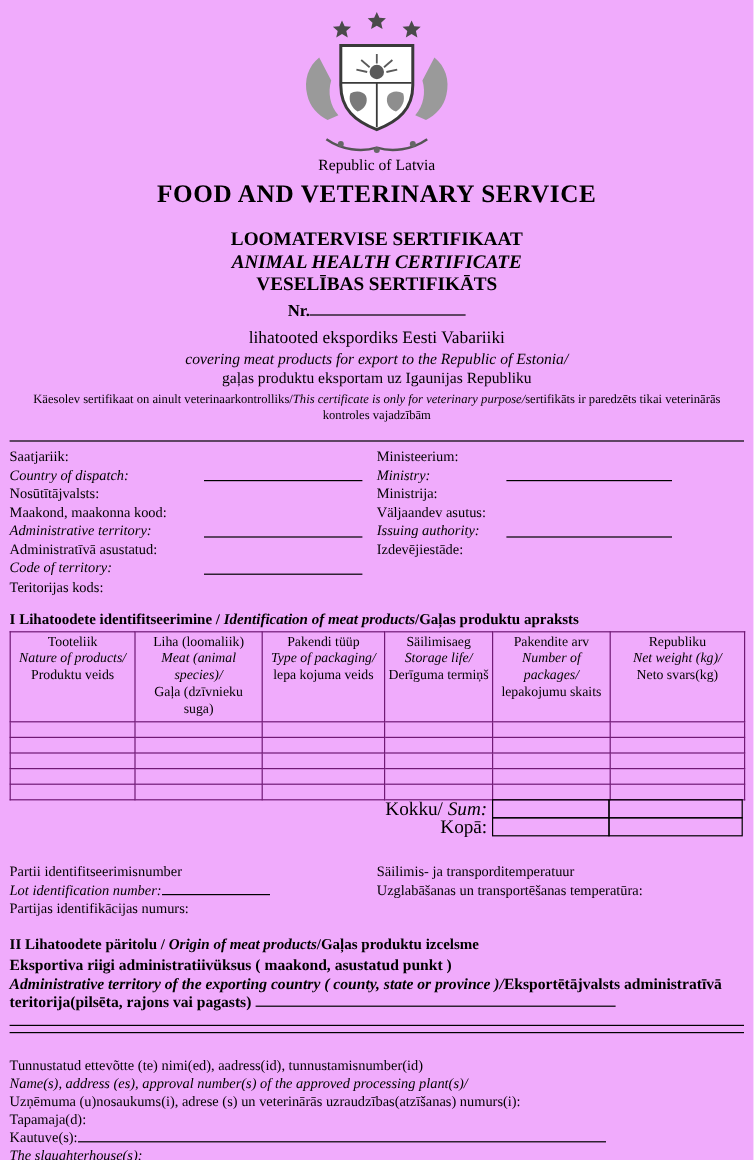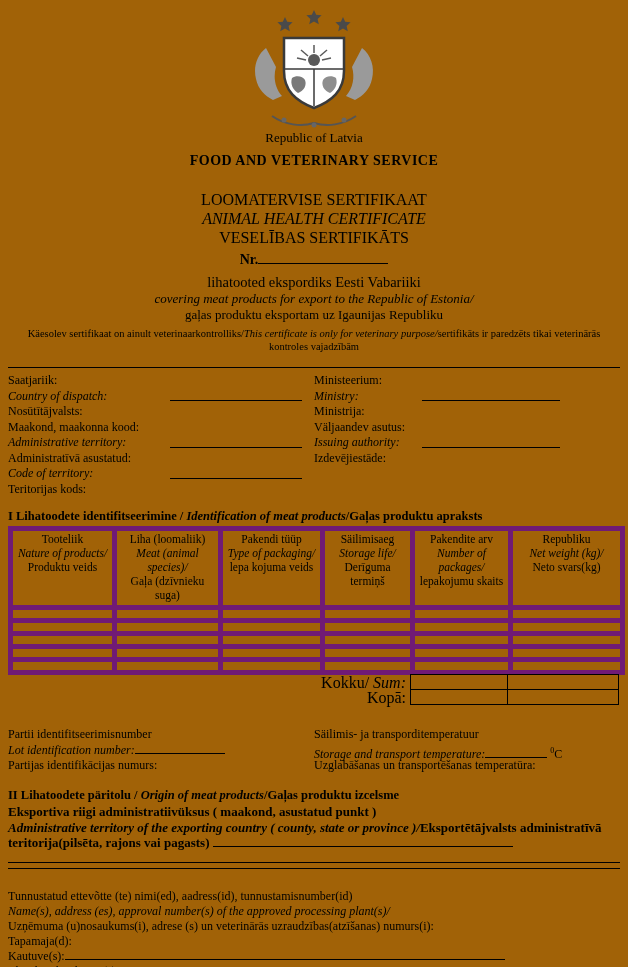--- a/index.html
+++ b/index.html
@@ -1,44 +1,44 @@
 <!DOCTYPE html>
 <html><head>
 <meta charset="utf-8">
 <style>
   * { margin:0; padding:0; box-sizing:border-box; }
   html,body { background:#fff; }
   .page {
-    width:628px; height:967px; background:#a16207; color:#000;
+    width:628px; height:967px; background:#f0abfc; color:#000;
     font-family:"Liberation Serif", serif; font-size:12px;
     position:relative; overflow:hidden; padding:0 8px;
   }
   .c { text-align:center; }
   .i { font-style:italic; }
   .emblem { text-align:center; padding-top:8px; height:130px; }
   .country { font-size:13px; line-height:16px; }
-  .service { font-size:14px; font-weight:bold; letter-spacing:.5px; line-height:26px; margin-top:2px; }
-  .t1 { font-size:16px; font-weight:normal; line-height:19px; }
+  .service { font-size:21px; font-weight:bold; letter-spacing:.5px; line-height:26px; margin-top:2px; }
+  .t1 { font-size:16px; font-weight:bold; line-height:19px; }
   .titles { margin-top:16px; }
   .nrline { margin-top:5px; font-size:14px; font-weight:bold; }
   .ul-inline { display:inline-block; border-bottom:1px solid #000; height:11px; vertical-align:baseline; }
   .exp1 { margin-top:6px; font-size:14.5px; line-height:17px; }
   .exp2 { font-size:13px; line-height:16px; }
   .note { font-size:10.5px; line-height:12.5px; margin:5px auto 0; width:600px; }
   .hline { border-bottom:1px solid #000; }
   .sep-top { margin-top:14px; }
   .cols { display:flex; margin-top:5px; }
   .col { width:50%; position:relative; }
   .fl { position:relative; line-height:15.5px; height:15.5px; white-space:nowrap; }
   .fl .ul { position:absolute; bottom:3px; border-bottom:1px solid #000; }
   .ul-l { left:162px; width:132px; }
   .ul-r { left:108px; width:138px; }
   .sec-title { font-weight:bold; font-size:12.5px; margin-top:12px; line-height:15px; }
   table.grid { border-collapse:collapse; width:612px; margin-top:2px; table-layout:fixed; }
-  table.grid th, table.grid td { border:5px solid #701a75; }
+  table.grid th, table.grid td { border:1px solid #701a75; }
   table.grid th { font-weight:normal; font-size:11.5px; line-height:14px; vertical-align:top; text-align:center; padding:1px 2px 3px; }
   table.grid td { height:13px; }
   .sumrow { display:flex; width:612px; }
   .sumlabel { width:402px; text-align:right; padding-right:4px; line-height:15px; font-size:16px; }
   .sumbox { border:1px solid #000; height:16px; margin-top:-1px; }
   .sumbox + .sumbox { margin-left:-1px; }
   .box1 { width:98px; } .box2 { width:112px; }
   .lotline { position:relative; line-height:15.5px; height:15.5px; white-space:nowrap; }
   sup { font-size:8px; }
   .para { font-size:13px; line-height:15px; margin-top:1px;font-weight:bold; }
@@ -228,21 +228,20 @@
   </div>
 
   <div class="cols" style="margin-top:22px">
     <div class="col">
       <div class="lotline">Partii identifitseerimisnumber</div>
       <div class="lotline i"><span>Lot identification number:</span><span class="ul-inline" style="width:90px"></span></div>
       <div class="lotline">Partijas identifikācijas numurs:</div>
     </div>
     <div class="col">
       <div class="lotline">Säilimis- ja transporditemperatuur</div>
-      <div class="lotline"><span class="i">Storage and transport temperature:</span><span class="ul-inline" style="width:62px"></span> <sup>0</sup><span>C</span></div>
       <div class="lotline">Uzglabāšanas un transportēšanas temperatūra:</div>
     </div>
   </div>
 
   <div class="sec-title" style="margin-top:14px">
     <span>II Lihatoodete päritolu / </span><span class="i">Origin of meat products</span><span>/Gaļas produktu izcelsme</span>
   </div>
 
   <div class="para">Eksportiva riigi administratiivüksus ( maakond, asustatud punkt )</div>
   <div class="para">

